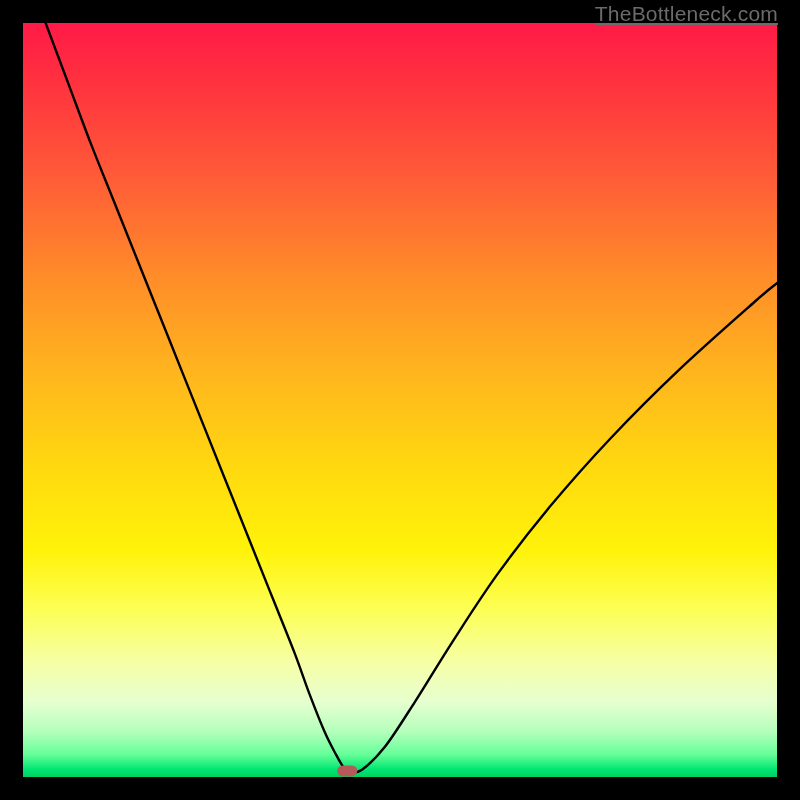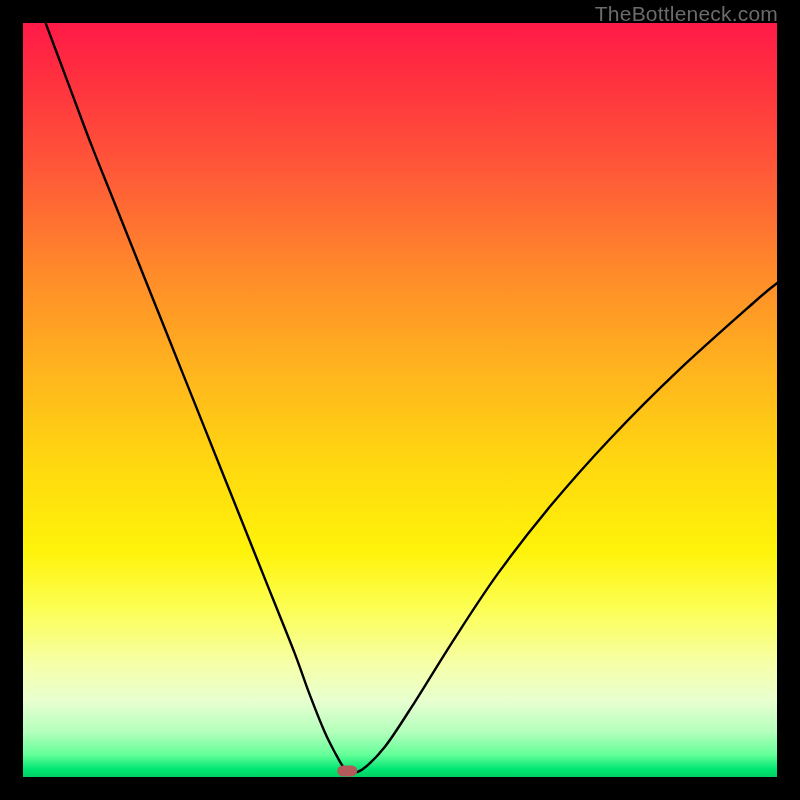--- a/index.html
+++ b/index.html
@@ -56,20 +56,21 @@
   }
   .watermark {
     position: absolute;
     top: 2px;
     right: 22px;
     color: #6b6b6b;
     font-size: 21px;
     font-weight: 500;
     letter-spacing: 0.2px;
     user-select: none;
+    text-decoration: underline;
   }
 </style>
 </head>
 <body>
 
 <div class="frame">
 
   <div class="plot-area">
     <div class="gradient-bg"></div>
 

